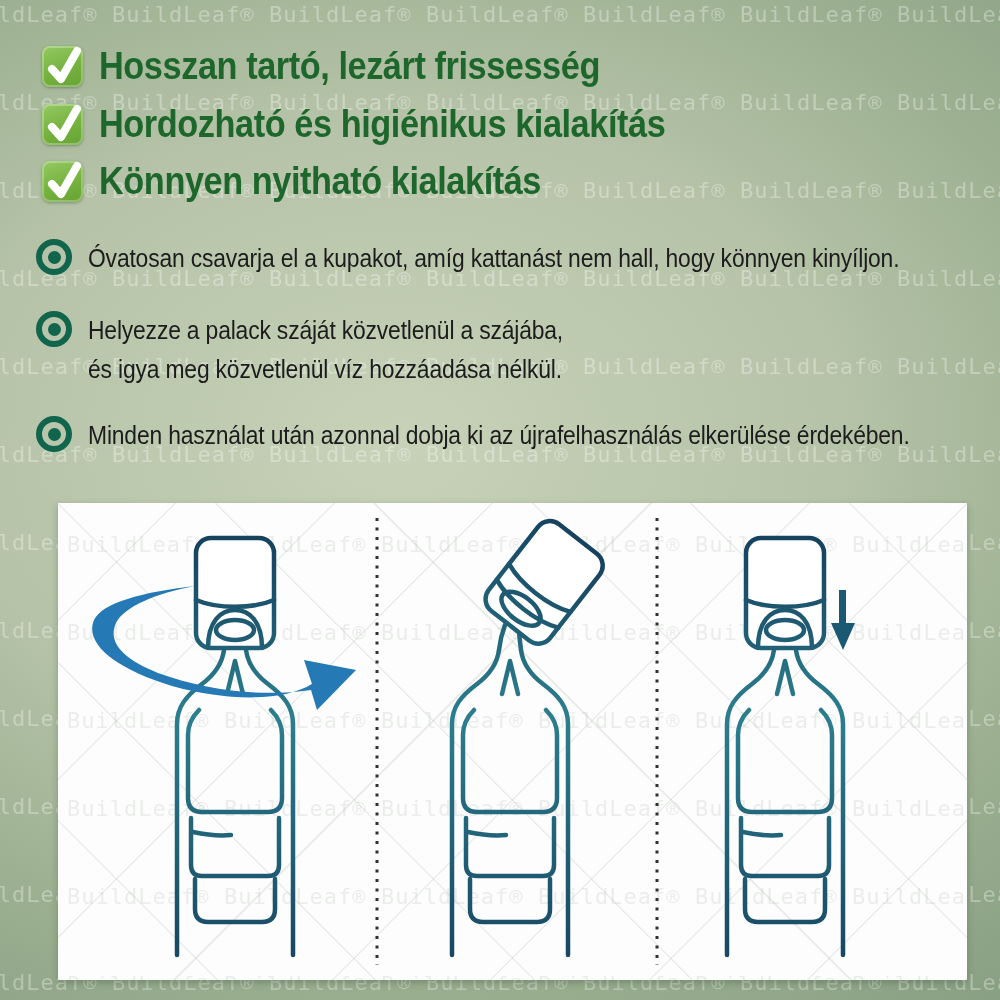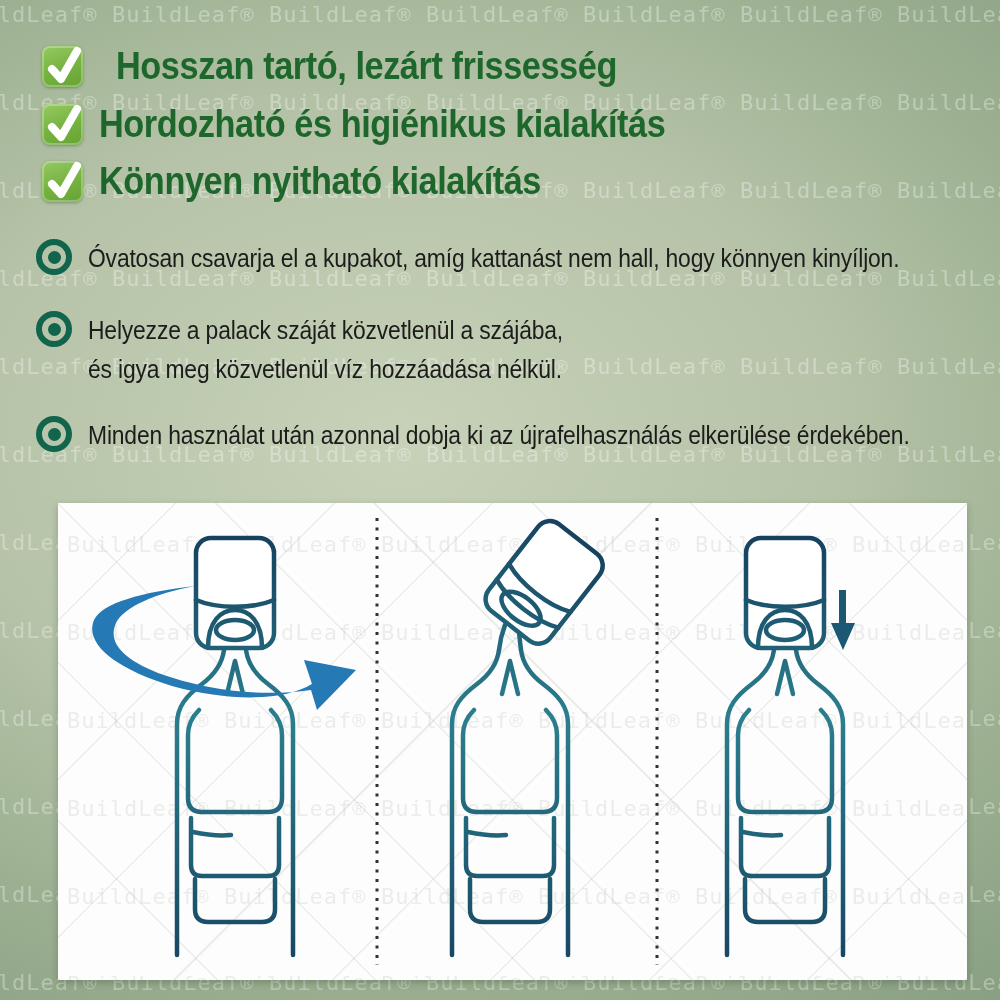--- a/index.html
+++ b/index.html
@@ -14,21 +14,21 @@
   }
   
   .wm-layer{position:absolute;left:0;top:0;width:1000px;height:1000px;z-index:1;pointer-events:none;}
   .wm-layer .wm{
     position:absolute;font-family:"DejaVu Sans Mono",monospace;
     font-size:22px;letter-spacing:1px;color:rgba(255,255,255,0.32);white-space:nowrap;
   }
   
   .features{position:absolute;left:0;top:0;z-index:2;}
   .feature{position:absolute;left:42px;height:44px;display:flex;align-items:center;}
-  .feature:nth-of-type(1){top:44px;gap:17px;}
+  .feature:nth-of-type(1){top:44px;}
   .feature:nth-of-type(2){top:102px;}
   .feature:nth-of-type(3){top:159px;}
   .checkbox{
     position:relative;width:41px;height:41px;border-radius:8px;flex:0 0 41px;
     background:linear-gradient(160deg,#95ca64 0%,var(--checkbox-green,#76b23f) 55%,#67a334 100%);
     box-shadow:inset 0 0 0 2px rgba(255,255,255,0.28), 0 1px 3px rgba(30,50,25,0.35);
   }
   .checkbox svg{position:absolute;left:2px;top:-5px;overflow:visible;}
   .feature-label{
     margin-left:16px;font-size:39px;font-weight:700;line-height:44px;

